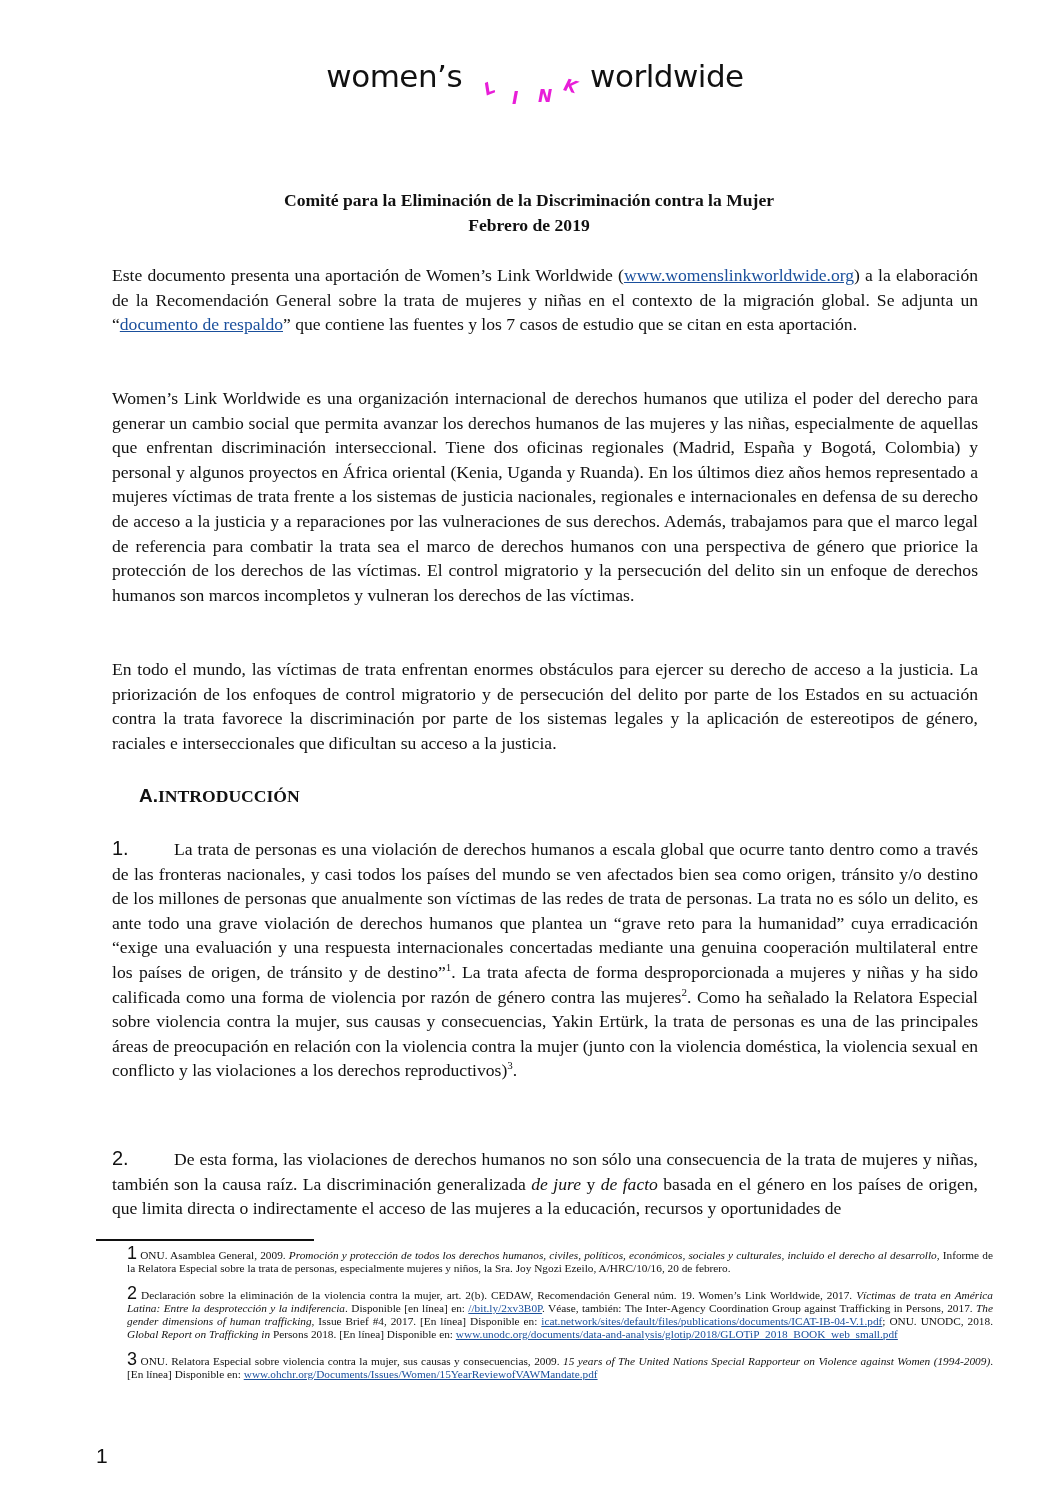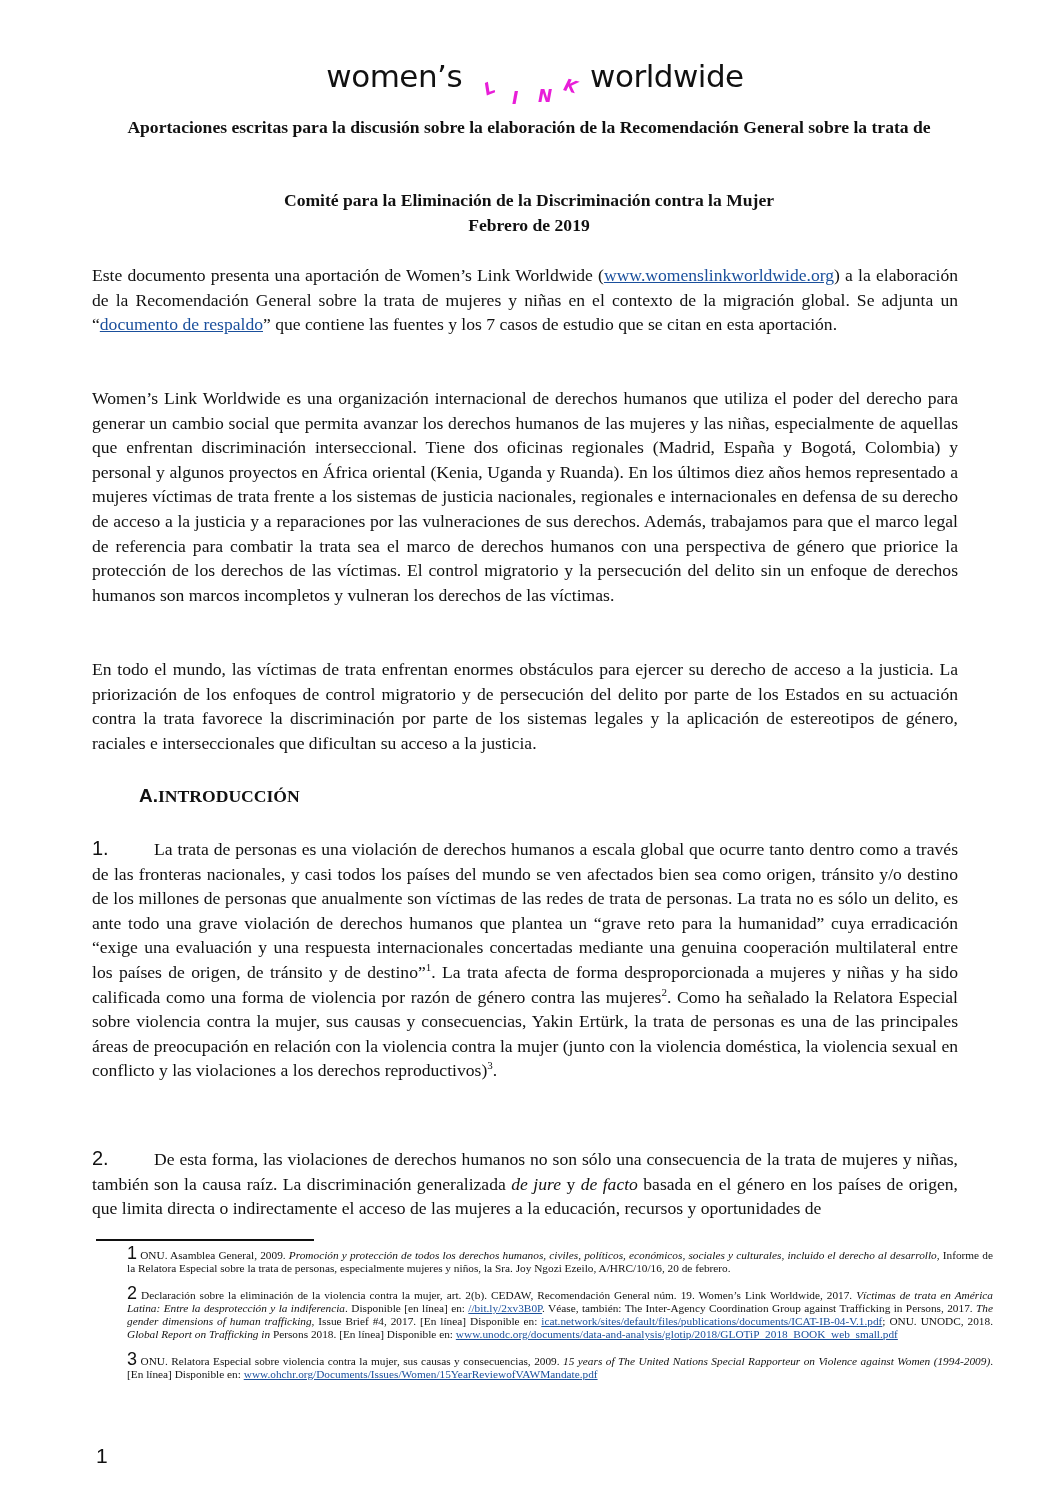--- a/index.html
+++ b/index.html
@@ -3,21 +3,21 @@
 <meta charset="utf-8">
 <style>
   html, body { margin:0; padding:0; background:#ffffff; }
   body { width:1058px; height:1497px; position:relative; overflow:hidden;
          font-family:"Liberation Serif", serif; color:#111; }
   .logo { position:absolute; top:58px; left:6px; width:1058px; text-align:center; height:50px; }
   .logo .word { font-family:"DejaVu Sans", sans-serif; font-size:31px; color:#111; letter-spacing:-0.5px; vertical-align:top; }
   .logo .link { display:inline-block; width:120px; position:relative; height:50px; vertical-align:top; }
   .logo .link span { position:absolute; color:#e81ed8; font-family:"DejaVu Sans", sans-serif; font-weight:bold; font-size:17px; font-style:italic; }
   .title { position:absolute; left:96px; width:866px; text-align:center; font-weight:bold; font-size:17.6px; line-height:25px; }
-  .para { position:absolute; left:92px; width:866px; font-size:17.6px; line-height:24.6px; text-align:justify; }
+  .para { position:absolute; left:112px; width:866px; font-size:17.6px; line-height:24.6px; text-align:justify; }
   .para a { color:#1a4f9c; text-decoration:underline; }
   .heading { position:absolute; left:96px; top:785px; font-size:17.6px; font-weight:bold;text-align:right; }
   .heading .letter { font-family:"Liberation Sans", sans-serif; font-size:19px; display:inline-block; width:62px; }
   .num { font-family:"Liberation Sans", sans-serif; font-size:20px; display:inline-block; width:62px; }
   sup { font-size:11px; line-height:0; }
   .rule { position:absolute; left:96px; top:1239px; width:218px; height:2px; background:#111; }
   .fn { position:absolute; left:96px; width:866px; font-size:11.3px; line-height:13px; text-align:justify;margin-left:31px; }
   .fn .fnnum { font-family:"Liberation Sans", sans-serif; font-size:18px; }
   .fn a { color:#1a4f9c; text-decoration:underline; }
   .pagenum { position:absolute; left:96px; top:1444px; font-family:"Liberation Sans", sans-serif; font-size:21px; }
@@ -30,21 +30,20 @@
   <span class="link">
     <span style="left:18px;top:20px;transform:rotate(-20deg);">L</span>
     <span style="left:46px;top:30px;">I</span>
     <span style="left:72px;top:28px;">N</span>
     <span style="left:98px;top:18px;transform:rotate(15deg);">K</span>
   </span>
   <span class="word">worldwide</span>
 </div>
 
 <div class="title" style="top:115px;">
-  <div>Aportaciones escritas para la discusión sobre la elaboración de la Recomendación General sobre la trata de</div>
 </div>
 <div class="title" style="top:188px;">
   <div>Comité para la Eliminación de la Discriminación contra la Mujer</div>
   <div>Febrero de 2019</div>
 </div>
 
 <div class="para" style="top:263px;"><span>Este documento presenta una aportación de Women’s Link Worldwide (</span><a>www.womenslinkworldwide.org</a><span>) a la elaboración de la Recomendación General sobre la trata de mujeres y niñas en el contexto de la migración global. Se adjunta un “</span><a>documento de respaldo</a><span>” que contiene las fuentes y los 7 casos de estudio que se citan en esta aportación.</span></div>
 
 <div class="para" style="top:386px;">Women’s Link Worldwide es una organización internacional de derechos humanos que utiliza el poder del derecho para generar un cambio social que permita avanzar los derechos humanos de las mujeres y las niñas, especialmente de aquellas que enfrentan discriminación interseccional. Tiene dos oficinas regionales (Madrid, España y Bogotá, Colombia) y personal y algunos proyectos en África oriental (Kenia, Uganda y Ruanda). En los últimos diez años hemos representado a mujeres víctimas de trata frente a los sistemas de justicia nacionales, regionales e internacionales en defensa de su derecho de acceso a la justicia y a reparaciones por las vulneraciones de sus derechos. Además, trabajamos para que el marco legal de referencia para combatir la trata sea el marco de derechos humanos con una perspectiva de género que priorice la protección de los derechos de las víctimas. El control migratorio y la persecución del delito sin un enfoque de derechos humanos son marcos incompletos y vulneran los derechos de las víctimas.</div>
 

